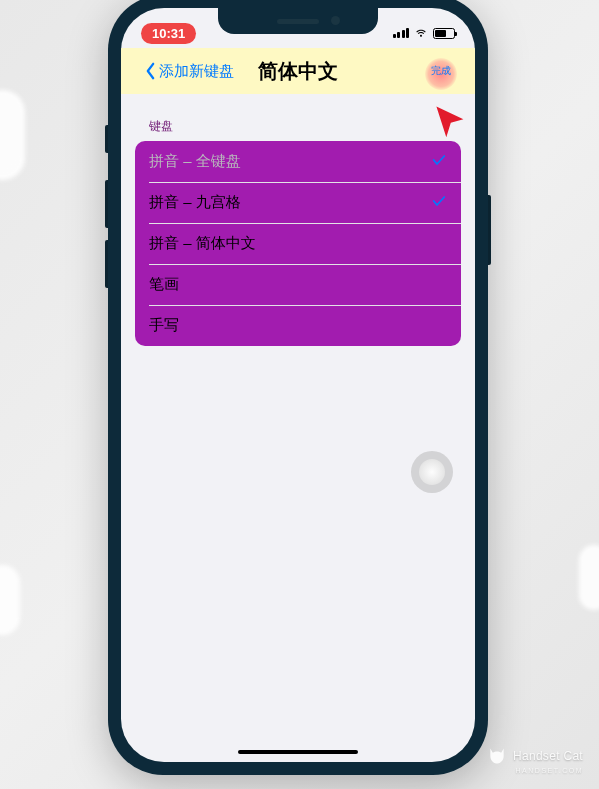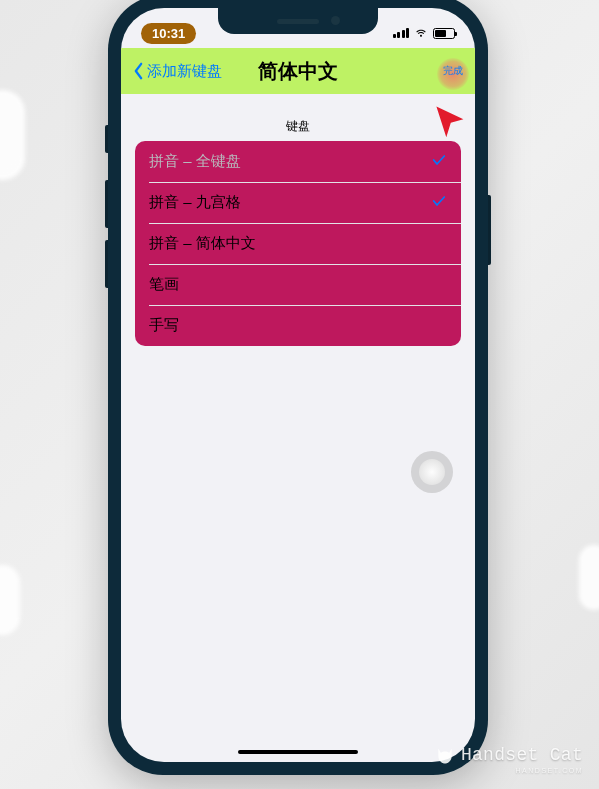--- a/index.html
+++ b/index.html
@@ -90,21 +90,21 @@
   .status-bar {
     height: 40px;
     position: relative;
     display: flex;
     align-items: center;
     justify-content: space-between;
     padding: 0 20px;
     padding-top: 10px;
   }
   .time-pill {
-    background: #a16207;
+    background: #ef4444;
     color: #fff;
     font-size: 13px;
     font-weight: 600;
     padding: 3px 11px;
     border-radius: 13px;
   }
   .status-right {
     display: flex;
     align-items: center;
     gap: 5px;
@@ -125,23 +125,23 @@
     content: ""; position: absolute; right: -3px; top: 3px; width: 2px; height: 4px; background: #000; border-radius: 0 1px 1px 0;
   }
   .battery-fill { position: absolute; left:1px; top:1px; bottom:1px; width: 55%; background:#000; border-radius:1px;}
 
   
   .nav-bar {
     height: 46px;
     display: flex;
     align-items: center;
     justify-content: space-between;
-    padding: 0 12px;
-    position: relative;
-    background: #bef264;
+    padding: 0 24px;
+    position: relative;
+    background: #fef9c3;
   }
   .nav-back {
     display: flex;
     align-items: center;
     color: #007aff;
     font-size: 15px;
     gap: 3px;
   }
   .nav-back svg { width: 11px; height: 18px; }
   .nav-title {
@@ -171,27 +171,26 @@
   .cursor-arrow {
     position: absolute;
     right: 8px;
     top: 95px;
     z-index: 20;
   }
 
   
   .section-header {
     font-size: 12px;
-    color: #000000;
+    color: #701a75;
     padding: 24px 28px 6px;
-    text-align: center;
   }
   .list {
     margin: 0 14px;
-    background: #be185d;
+    background: #a21caf;
     border-radius: 10px;
     overflow: hidden;
     text-align: right;
   }
   .list-row {
     display: flex;
     align-items: center;
     justify-content: space-between;
     padding: 11px 14px;
     font-size: 15px;
@@ -249,24 +248,23 @@
     text-shadow: 0 1px 2px rgba(0,0,0,0.25);
     line-height: 1.1;
   }
   .watermark .wm-logo {
     display: flex;
     align-items: center;
     gap: 6px;
     justify-content: flex-end;
   }
   .watermark .wm-title {
-    font-size: 18px;
+    font-size: 12px;
     font-weight: 400;
     letter-spacing: 0.3px;
-    font-family: Liberation Mono, monospace;
   }
   .watermark .wm-url {
     font-size: 7px;
     letter-spacing: 1.5px;
     opacity: 0.8;
     margin-top: 1px;
   }
   .wm-icon { width: 20px; height: 20px; }
 </style>
 </head>

